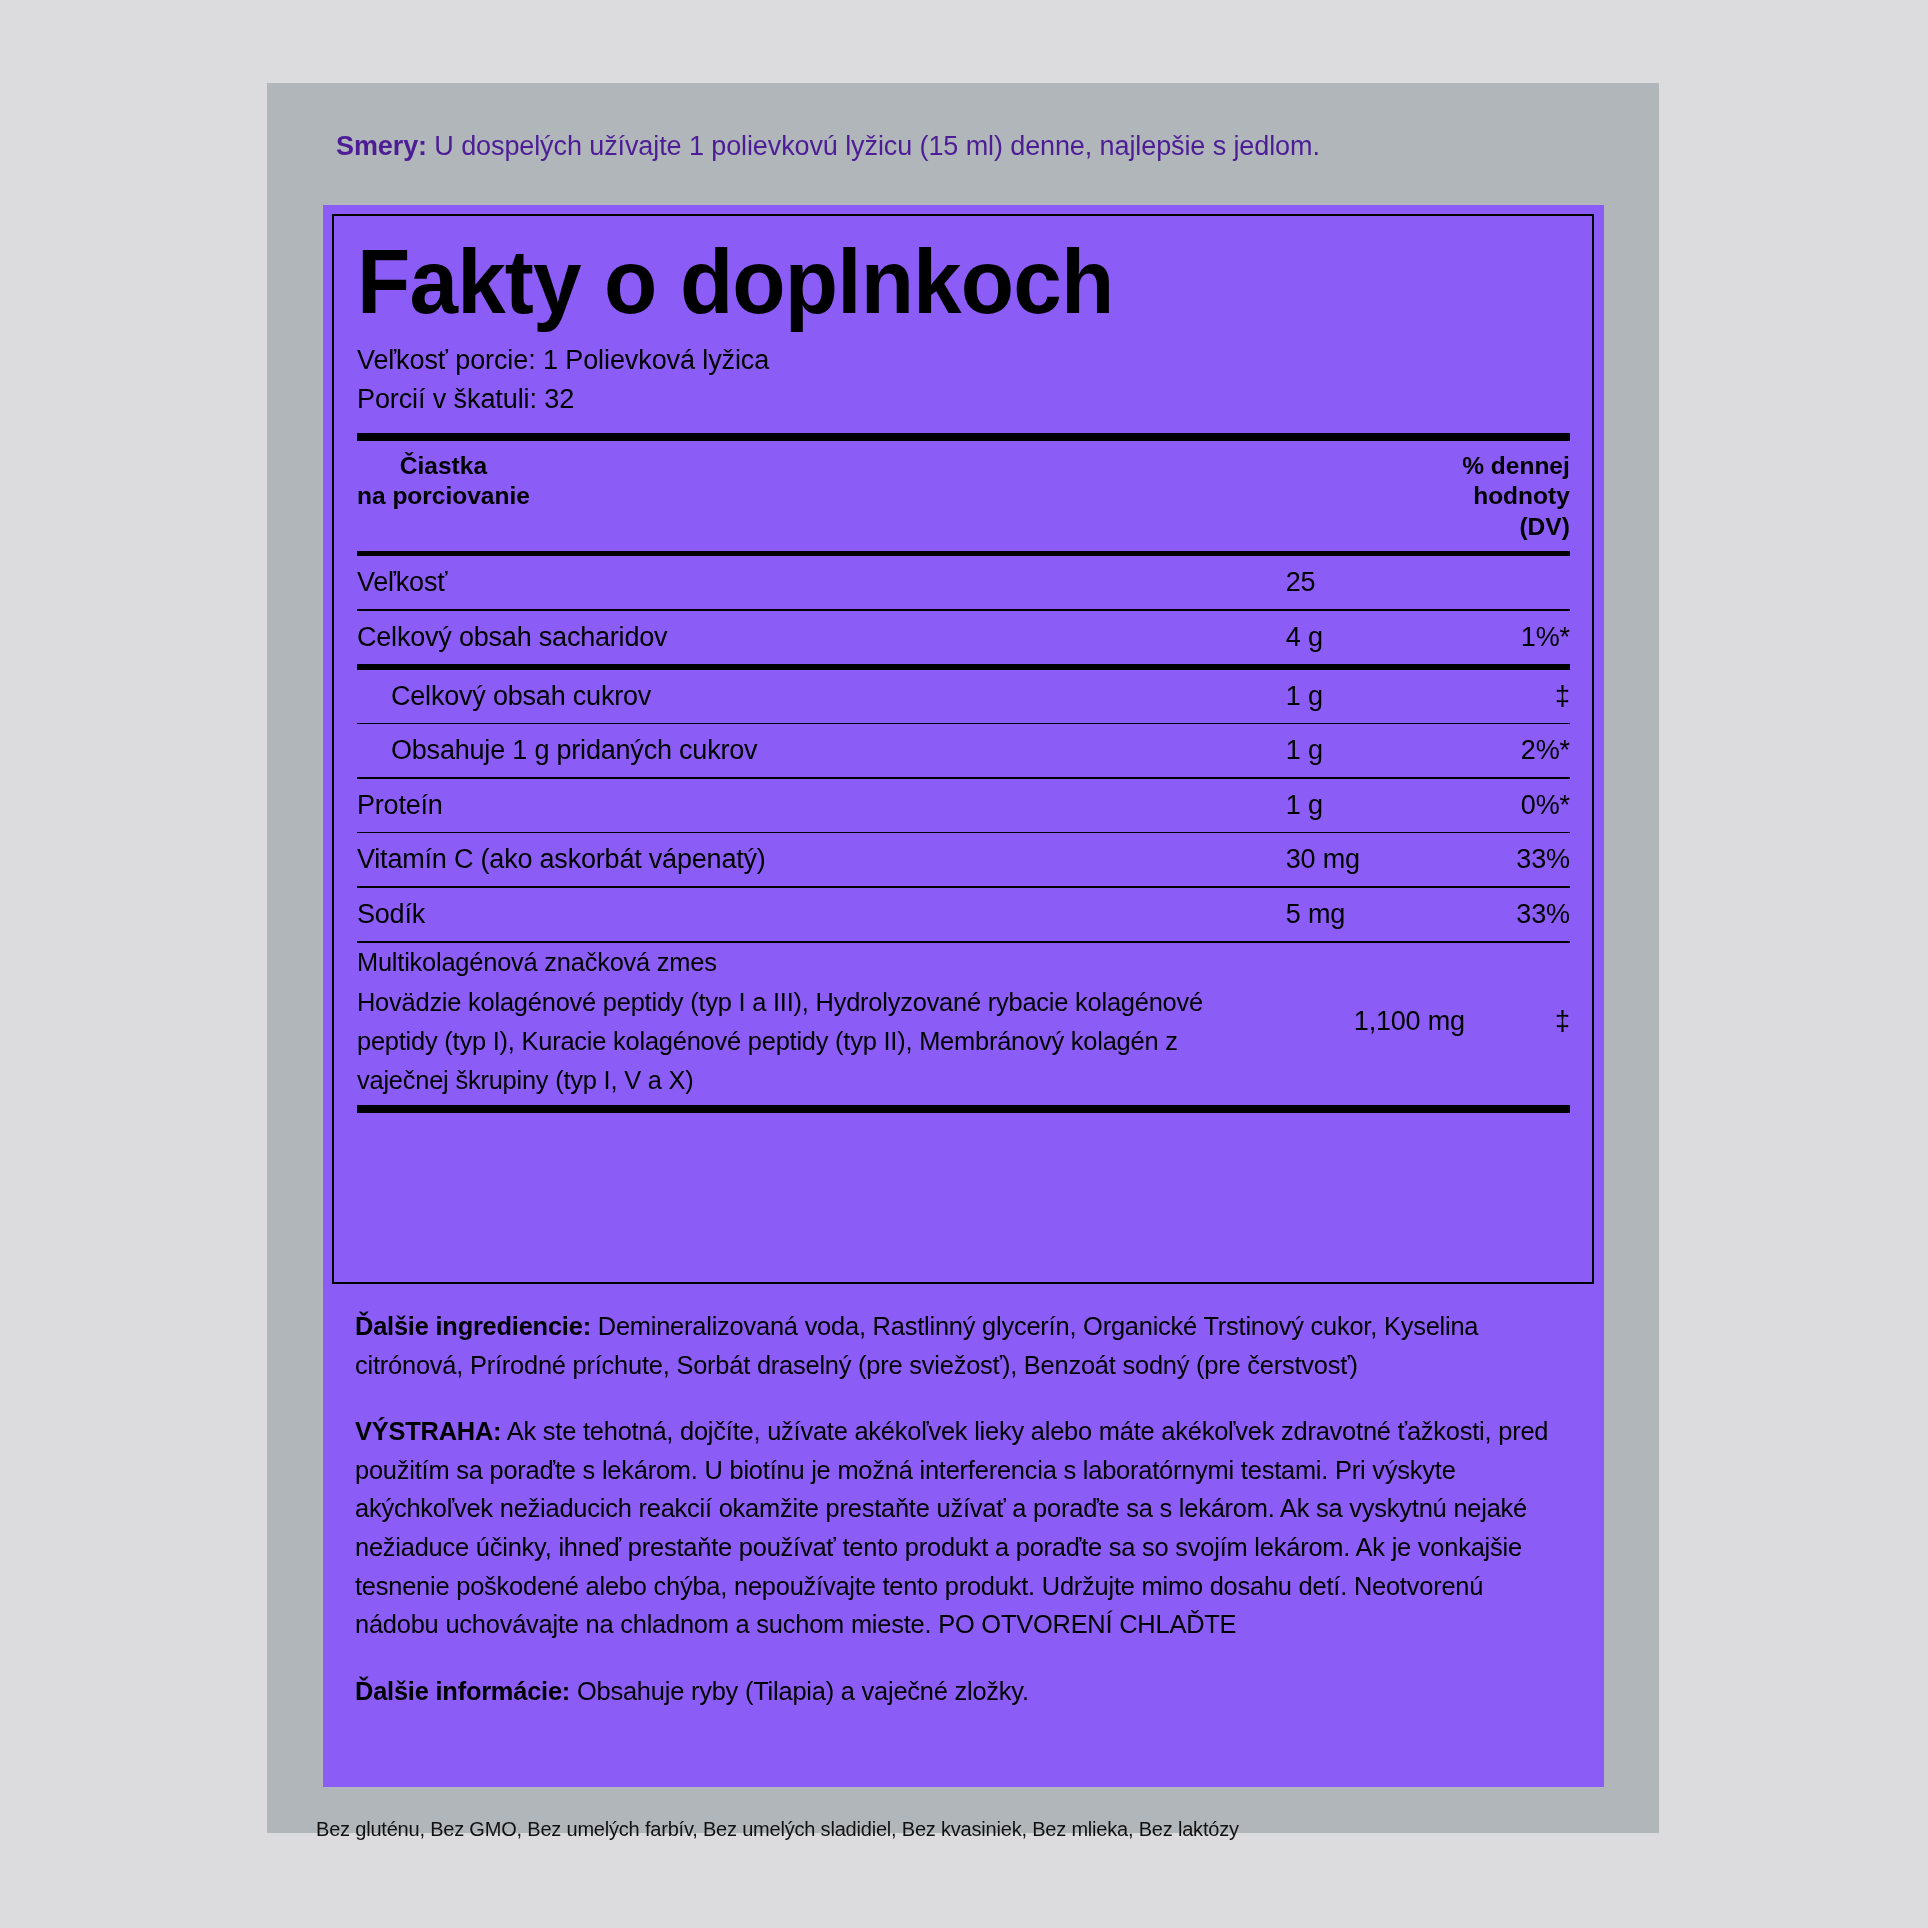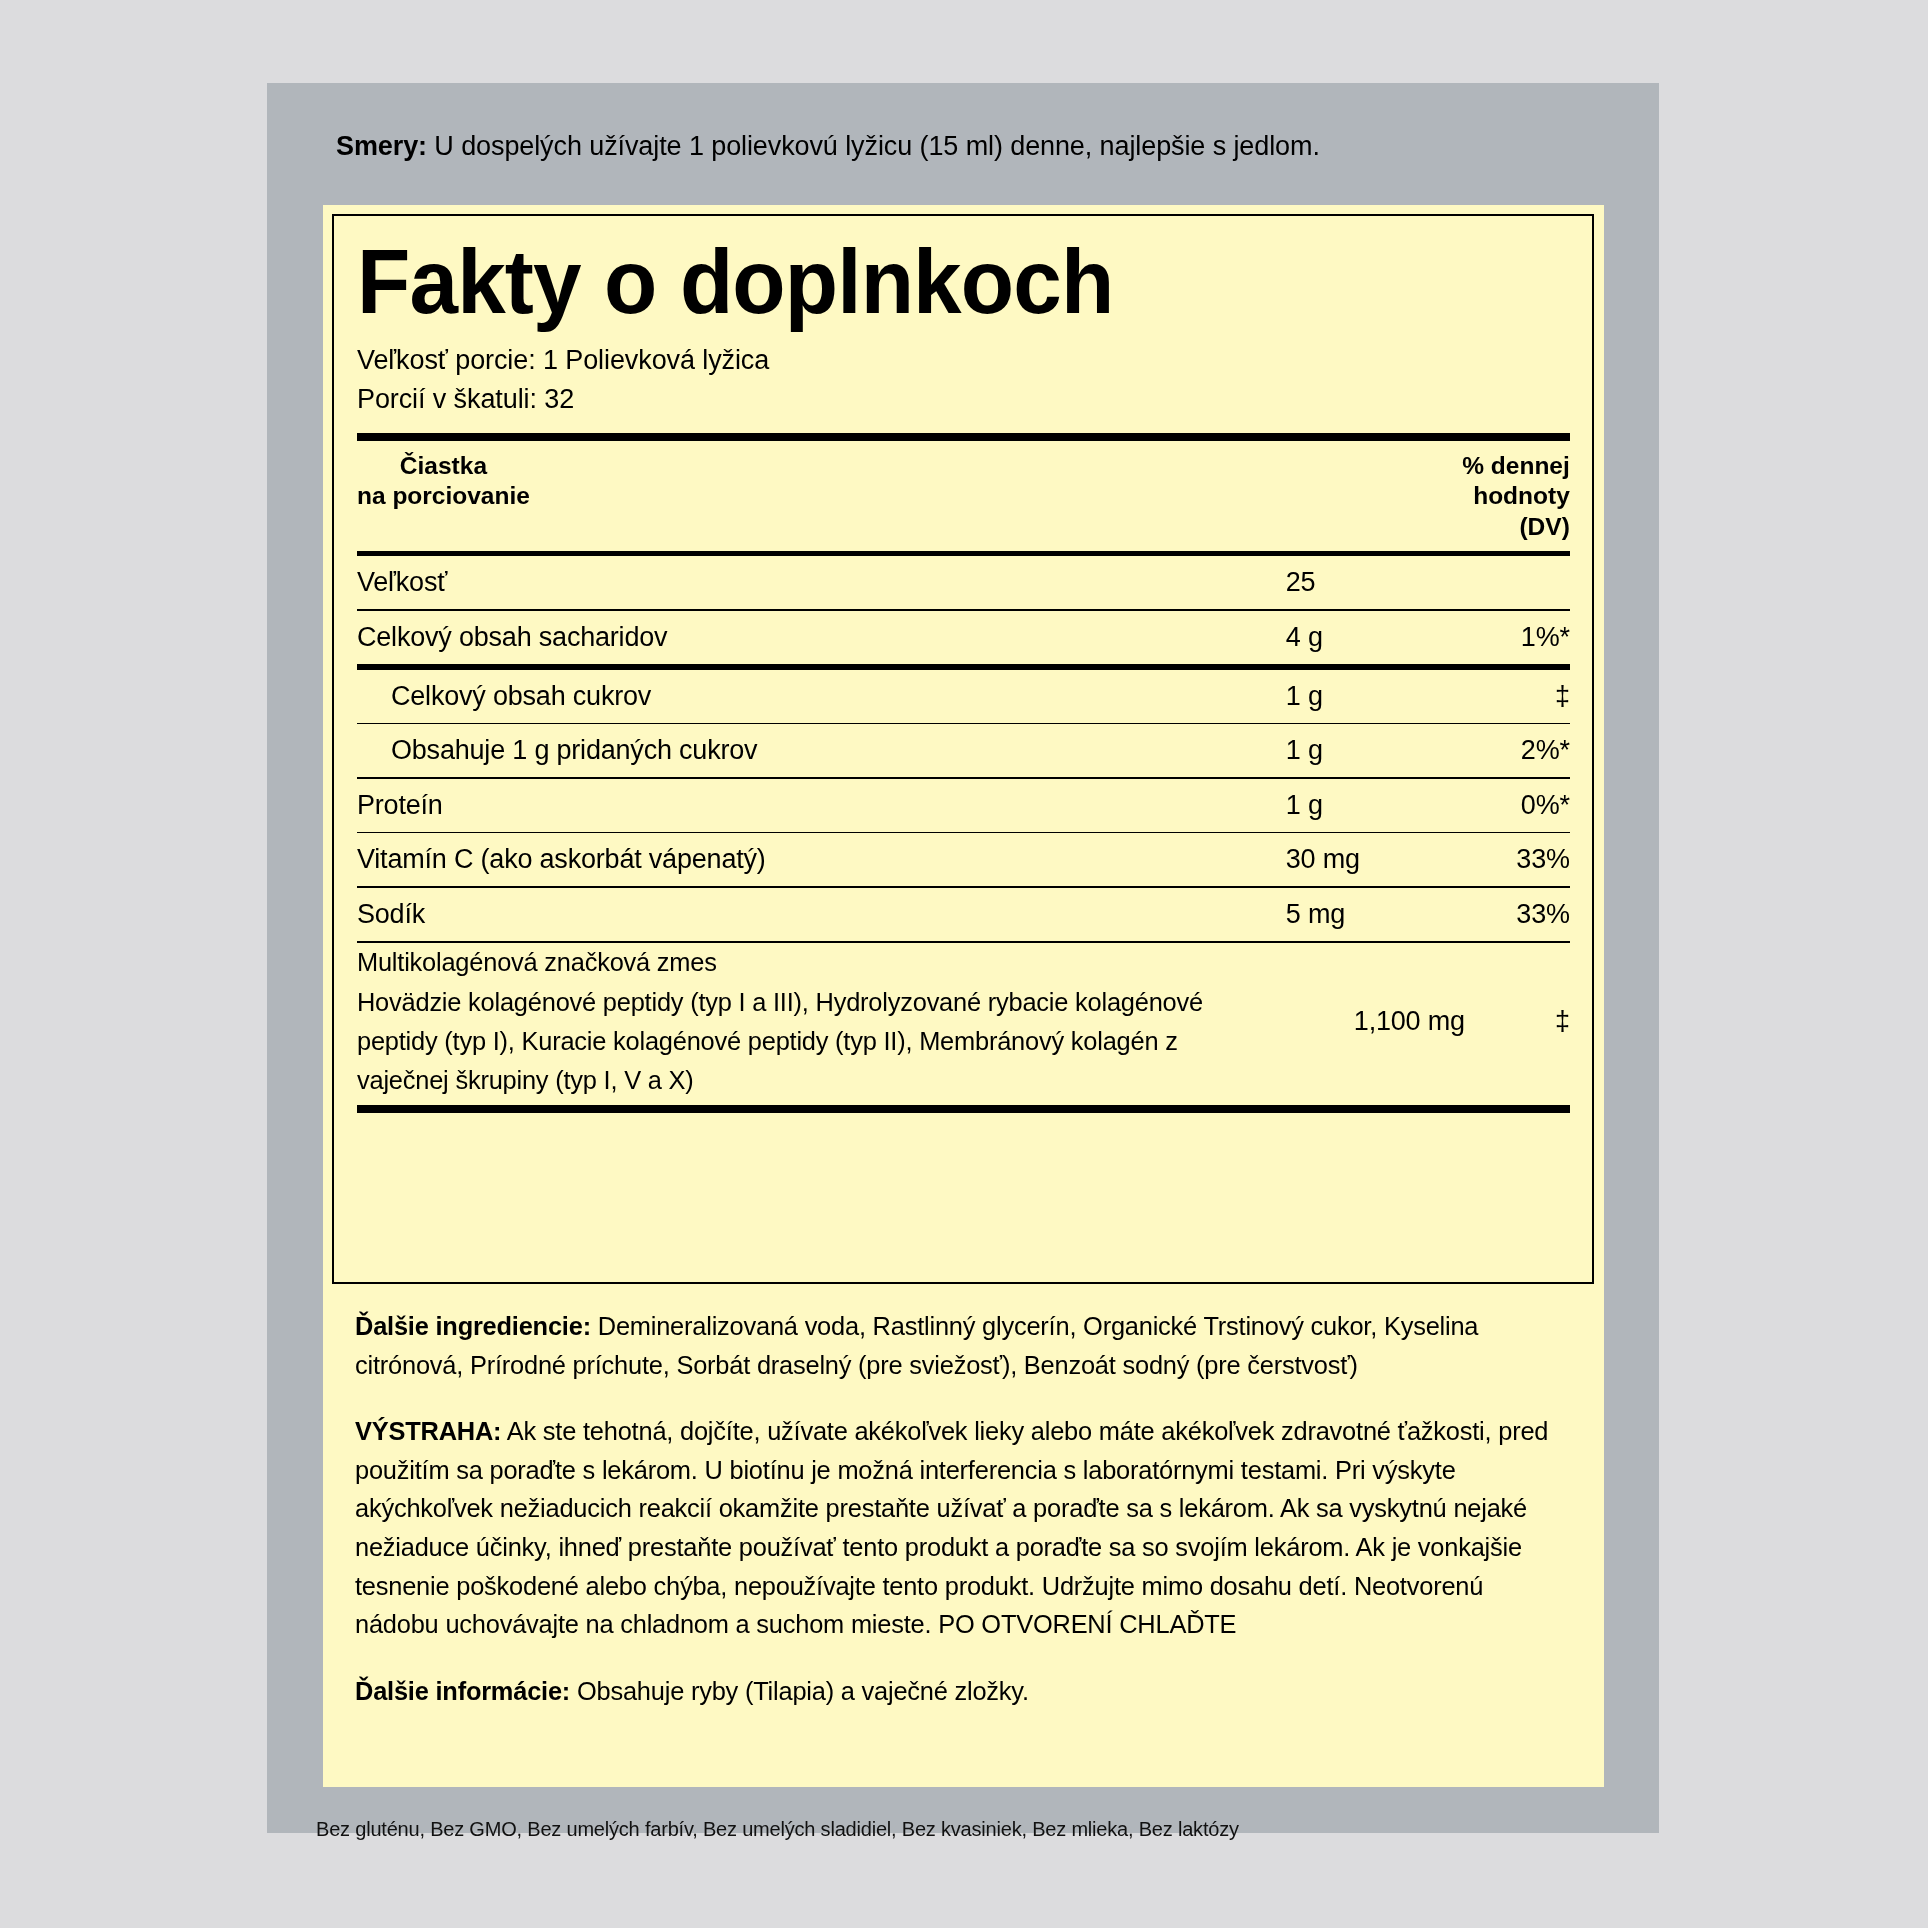--- a/index.html
+++ b/index.html
@@ -34,34 +34,34 @@
 
   
   .directions {
     position: absolute;
     left: 69px;
     top: 45px;
     width: 1281px;
     font-size: 27px;
     line-height: 1.34;
     letter-spacing: -0.1px;
-    color: #000000;
+    color: #4c1d95;
   }
   .directions b {
     font-weight: bold;
   }
 
   
   .white-panel {
     position: absolute;
     left: 56px;
     top: 122px;
     width: 1281px;
     height: 1582px;
-    background: #fef9c3;
+    background: #8b5cf6;
     box-sizing: border-box;
   }
 
   
   .facts-box {
     position: absolute;
     left: 9.4px;
     top: 9.4px;
     width: 1262px;
     height: 1070px;

